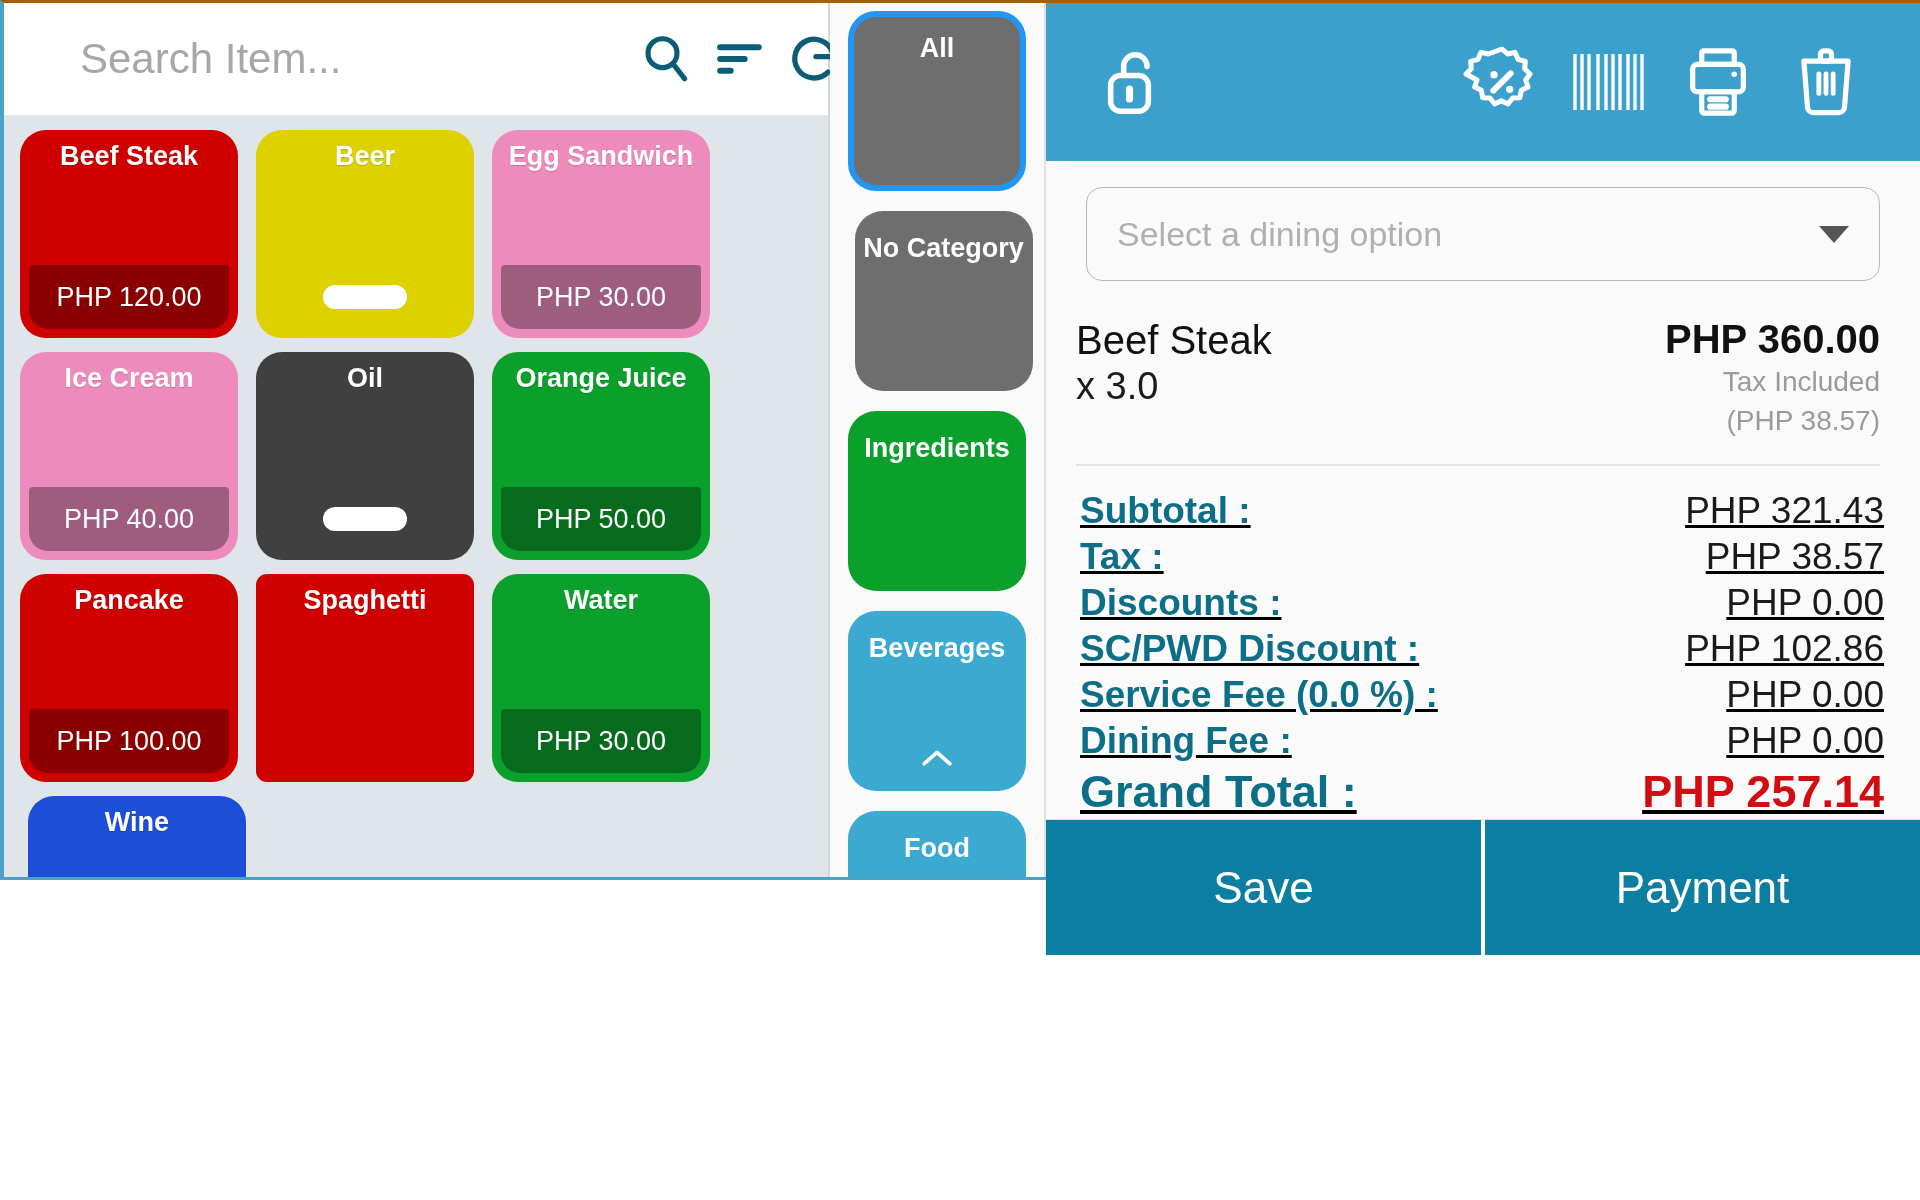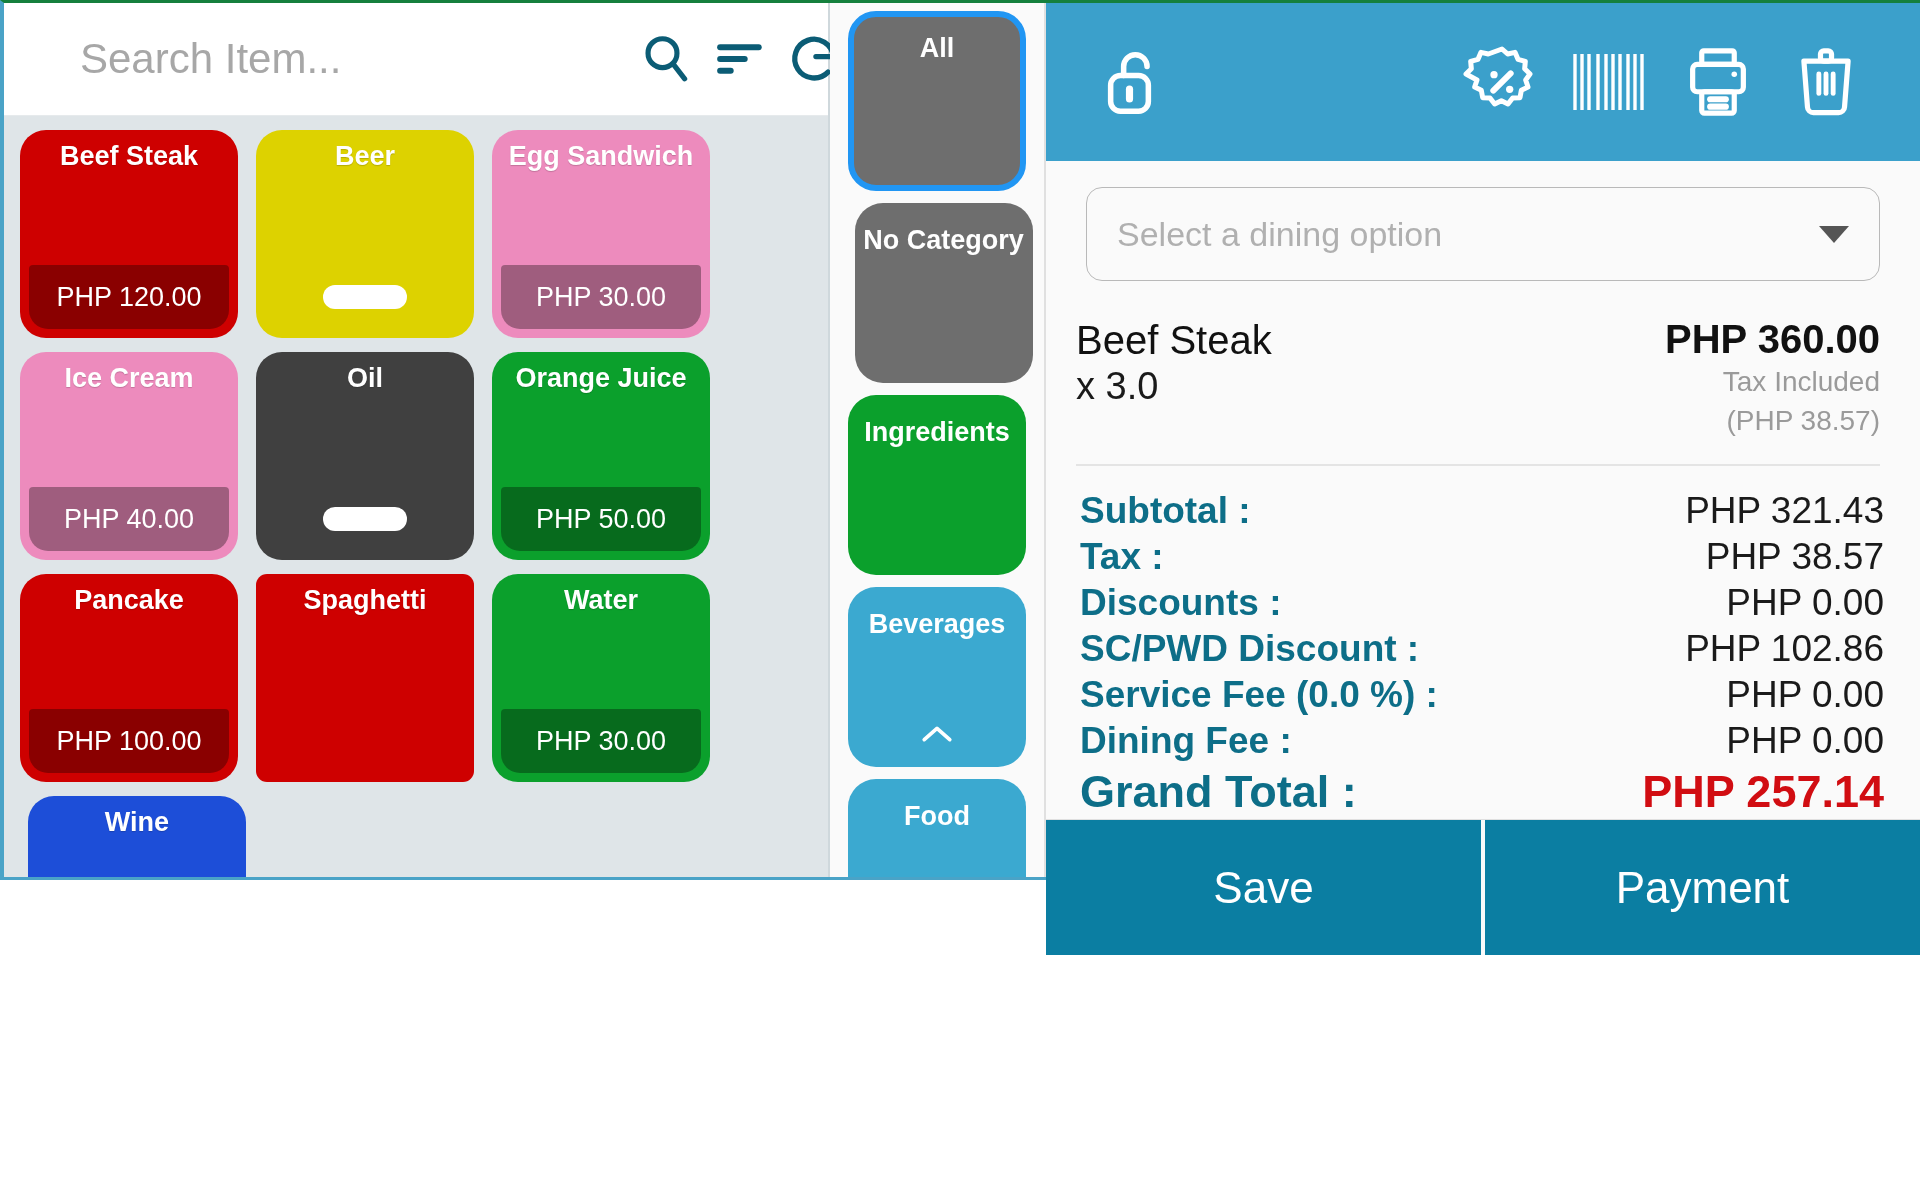--- a/index.html
+++ b/index.html
@@ -8,21 +8,21 @@
     width: 1920px; height: 1200px;
     font-family: "Liberation Sans", sans-serif;
     background: #ffffff;
     overflow: hidden;
   }
 
   .app {
     width: 1920px; height: 880px;
     display: flex;
     border-left: 4px solid #4aa3c7;
-    border-top: 3px solid #15803d;
+    border-top: 3px solid #a16207;
     border-bottom: 3px solid #4aa3c7;
   }
 
   
   .items-panel {
     width: 826px;
     display: flex;
     flex-direction: column;
     background: #dfe5e8;
     border-right: 2px solid #cfd8dc;
@@ -120,21 +120,21 @@
   }
 
   
   .cat-panel {
     width: 214px;
     background: #fafafa;
     padding: 8px 0 0 0;
     display: flex;
     flex-direction: column;
     align-items: center;
-    gap: 12px;
+    gap: 20px;
     overflow: hidden;
     flex: 0 0 214px;
   }
   .cat-btn {
     width: 178px;
     height: 180px;
     border-radius: 28px;
     position: relative;
     display: flex;
     flex-direction: column;
@@ -241,20 +241,21 @@
 
   .totals {
     padding: 22px 36px 0 34px;
     flex: 1;
   }
   .total-row {
     display: flex;
     justify-content: space-between;
     align-items: flex-end;
     line-height: 1.24;
+    text-decoration: underline;
   }
   .total-label { font-size: 37px; color: #0d6e88; font-weight: bold; }
   .total-value { font-size: 37px; color: #1a1a1a; }
   .total-row.grand .total-label { font-size: 45px; }
   .total-row.grand .total-value {
     font-size: 45px; color: #d10d12; font-weight: bold;
   }
 
   .order-actions {
     display: flex;

